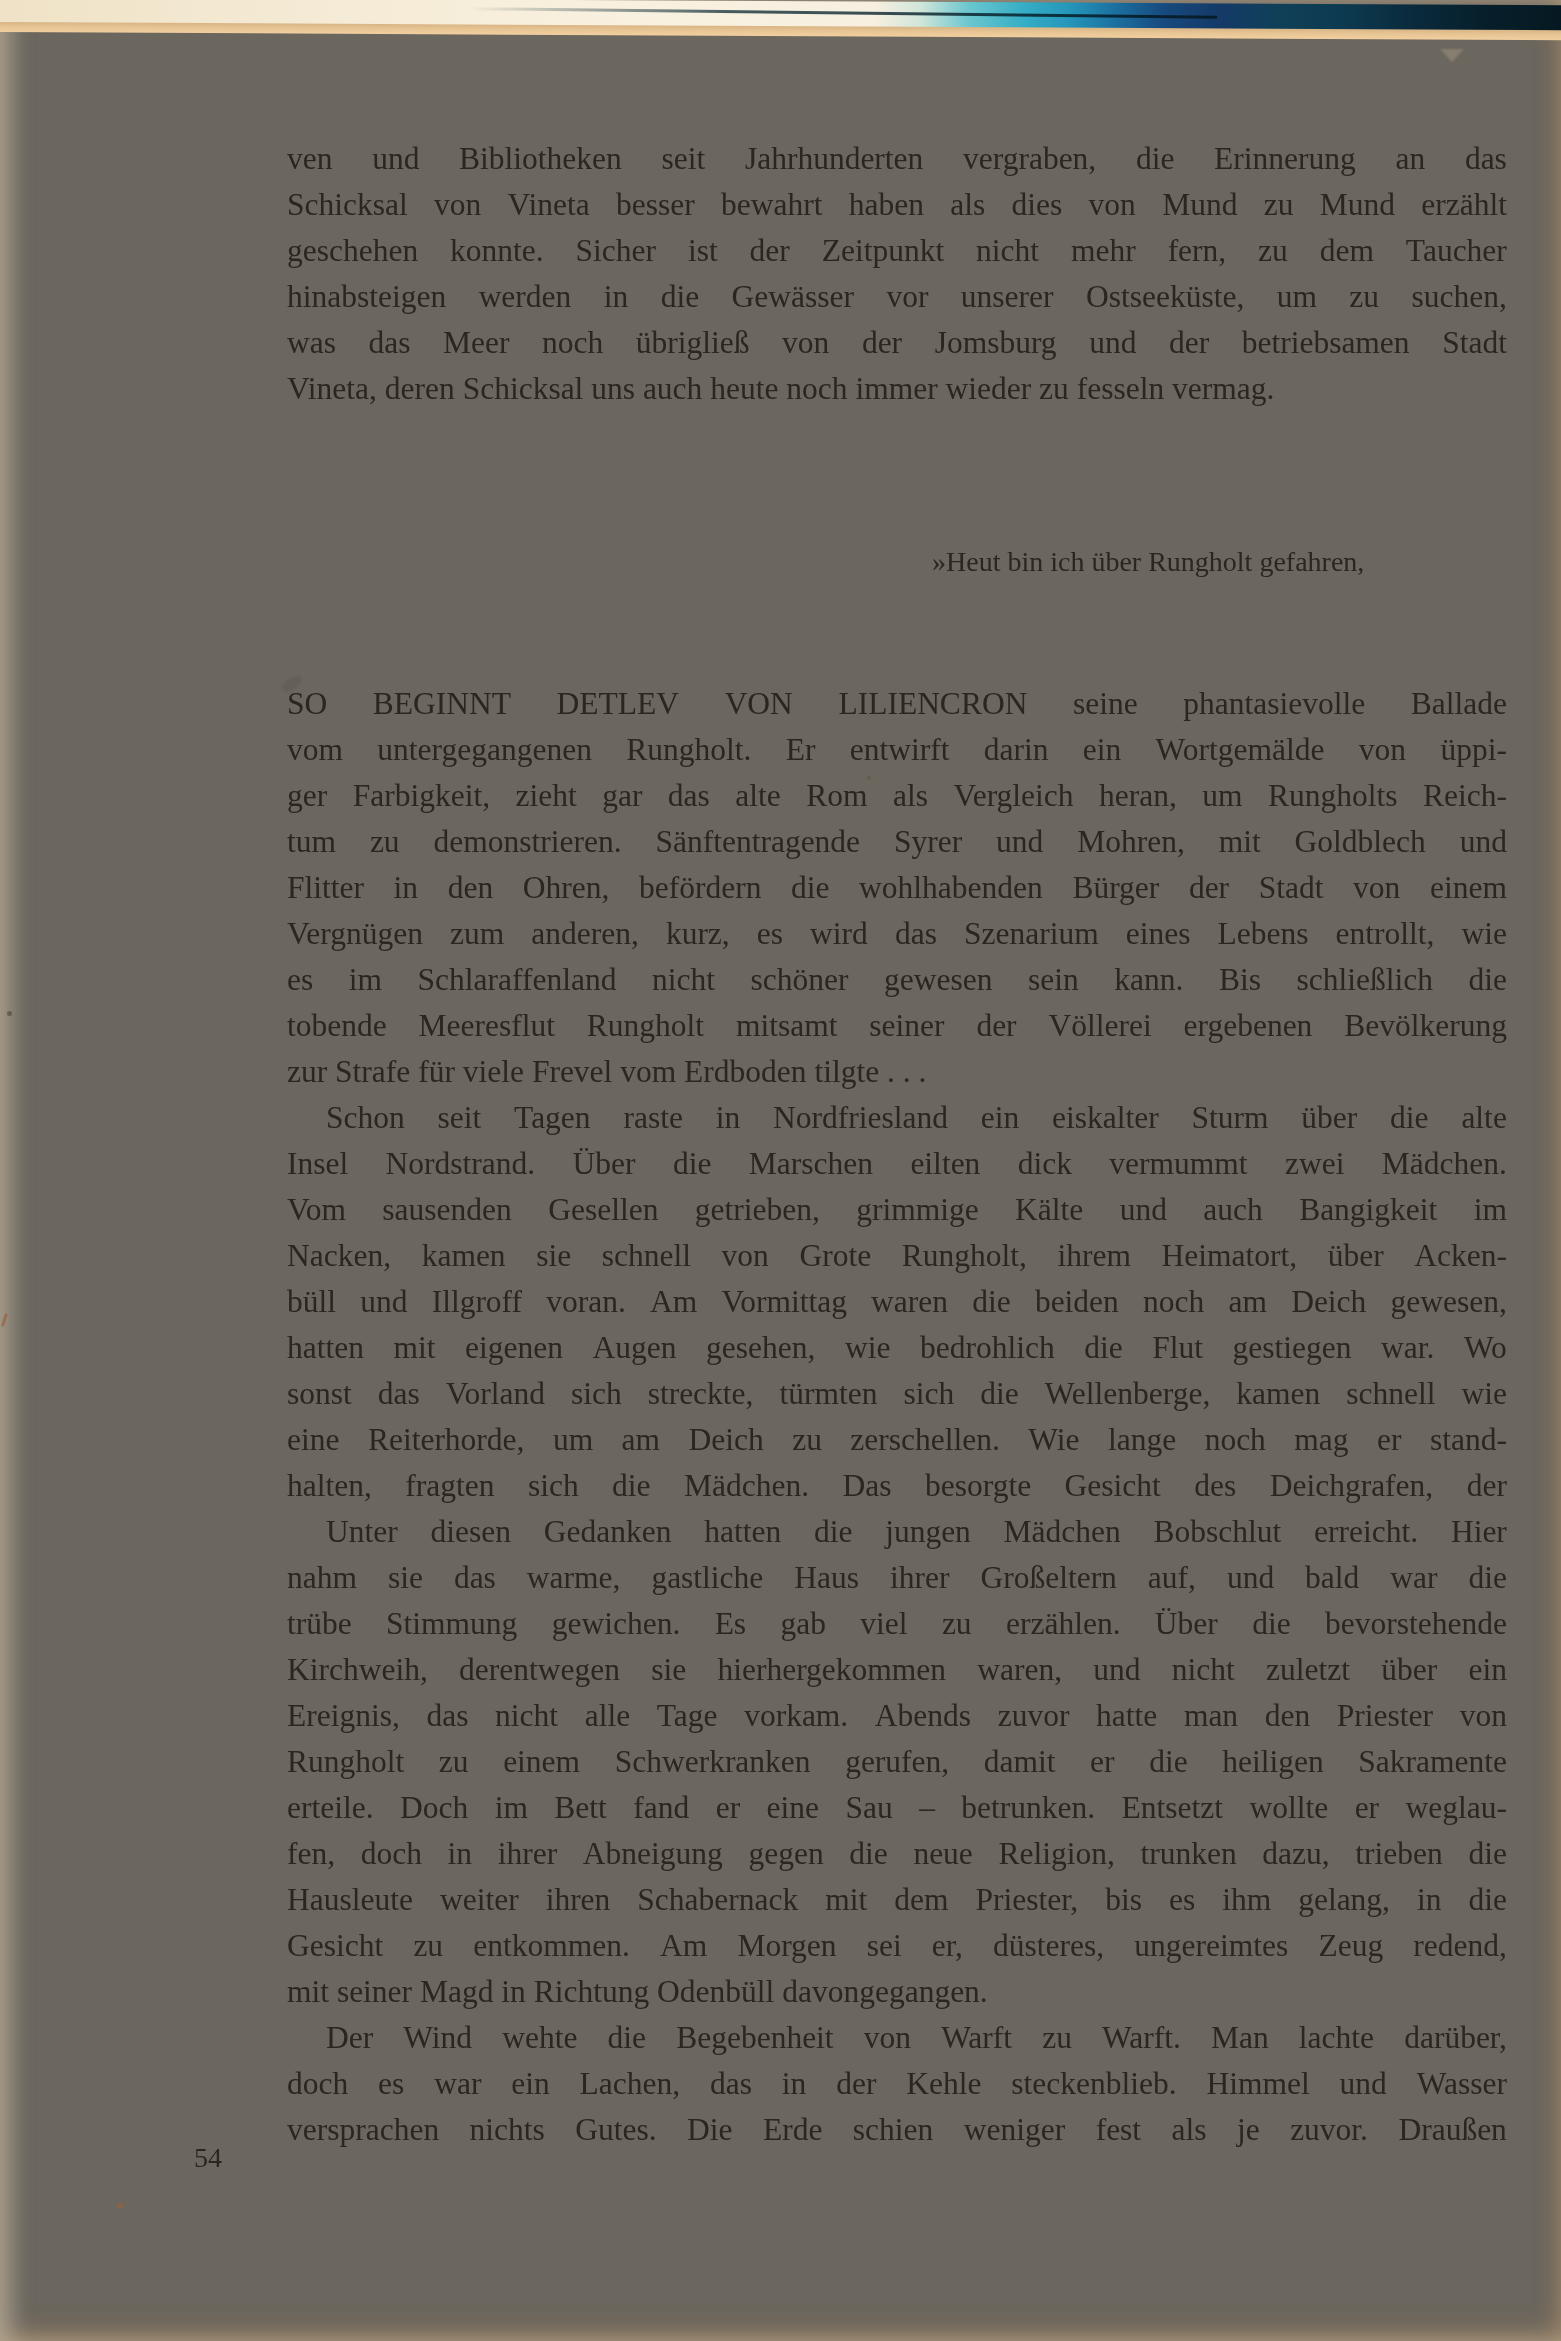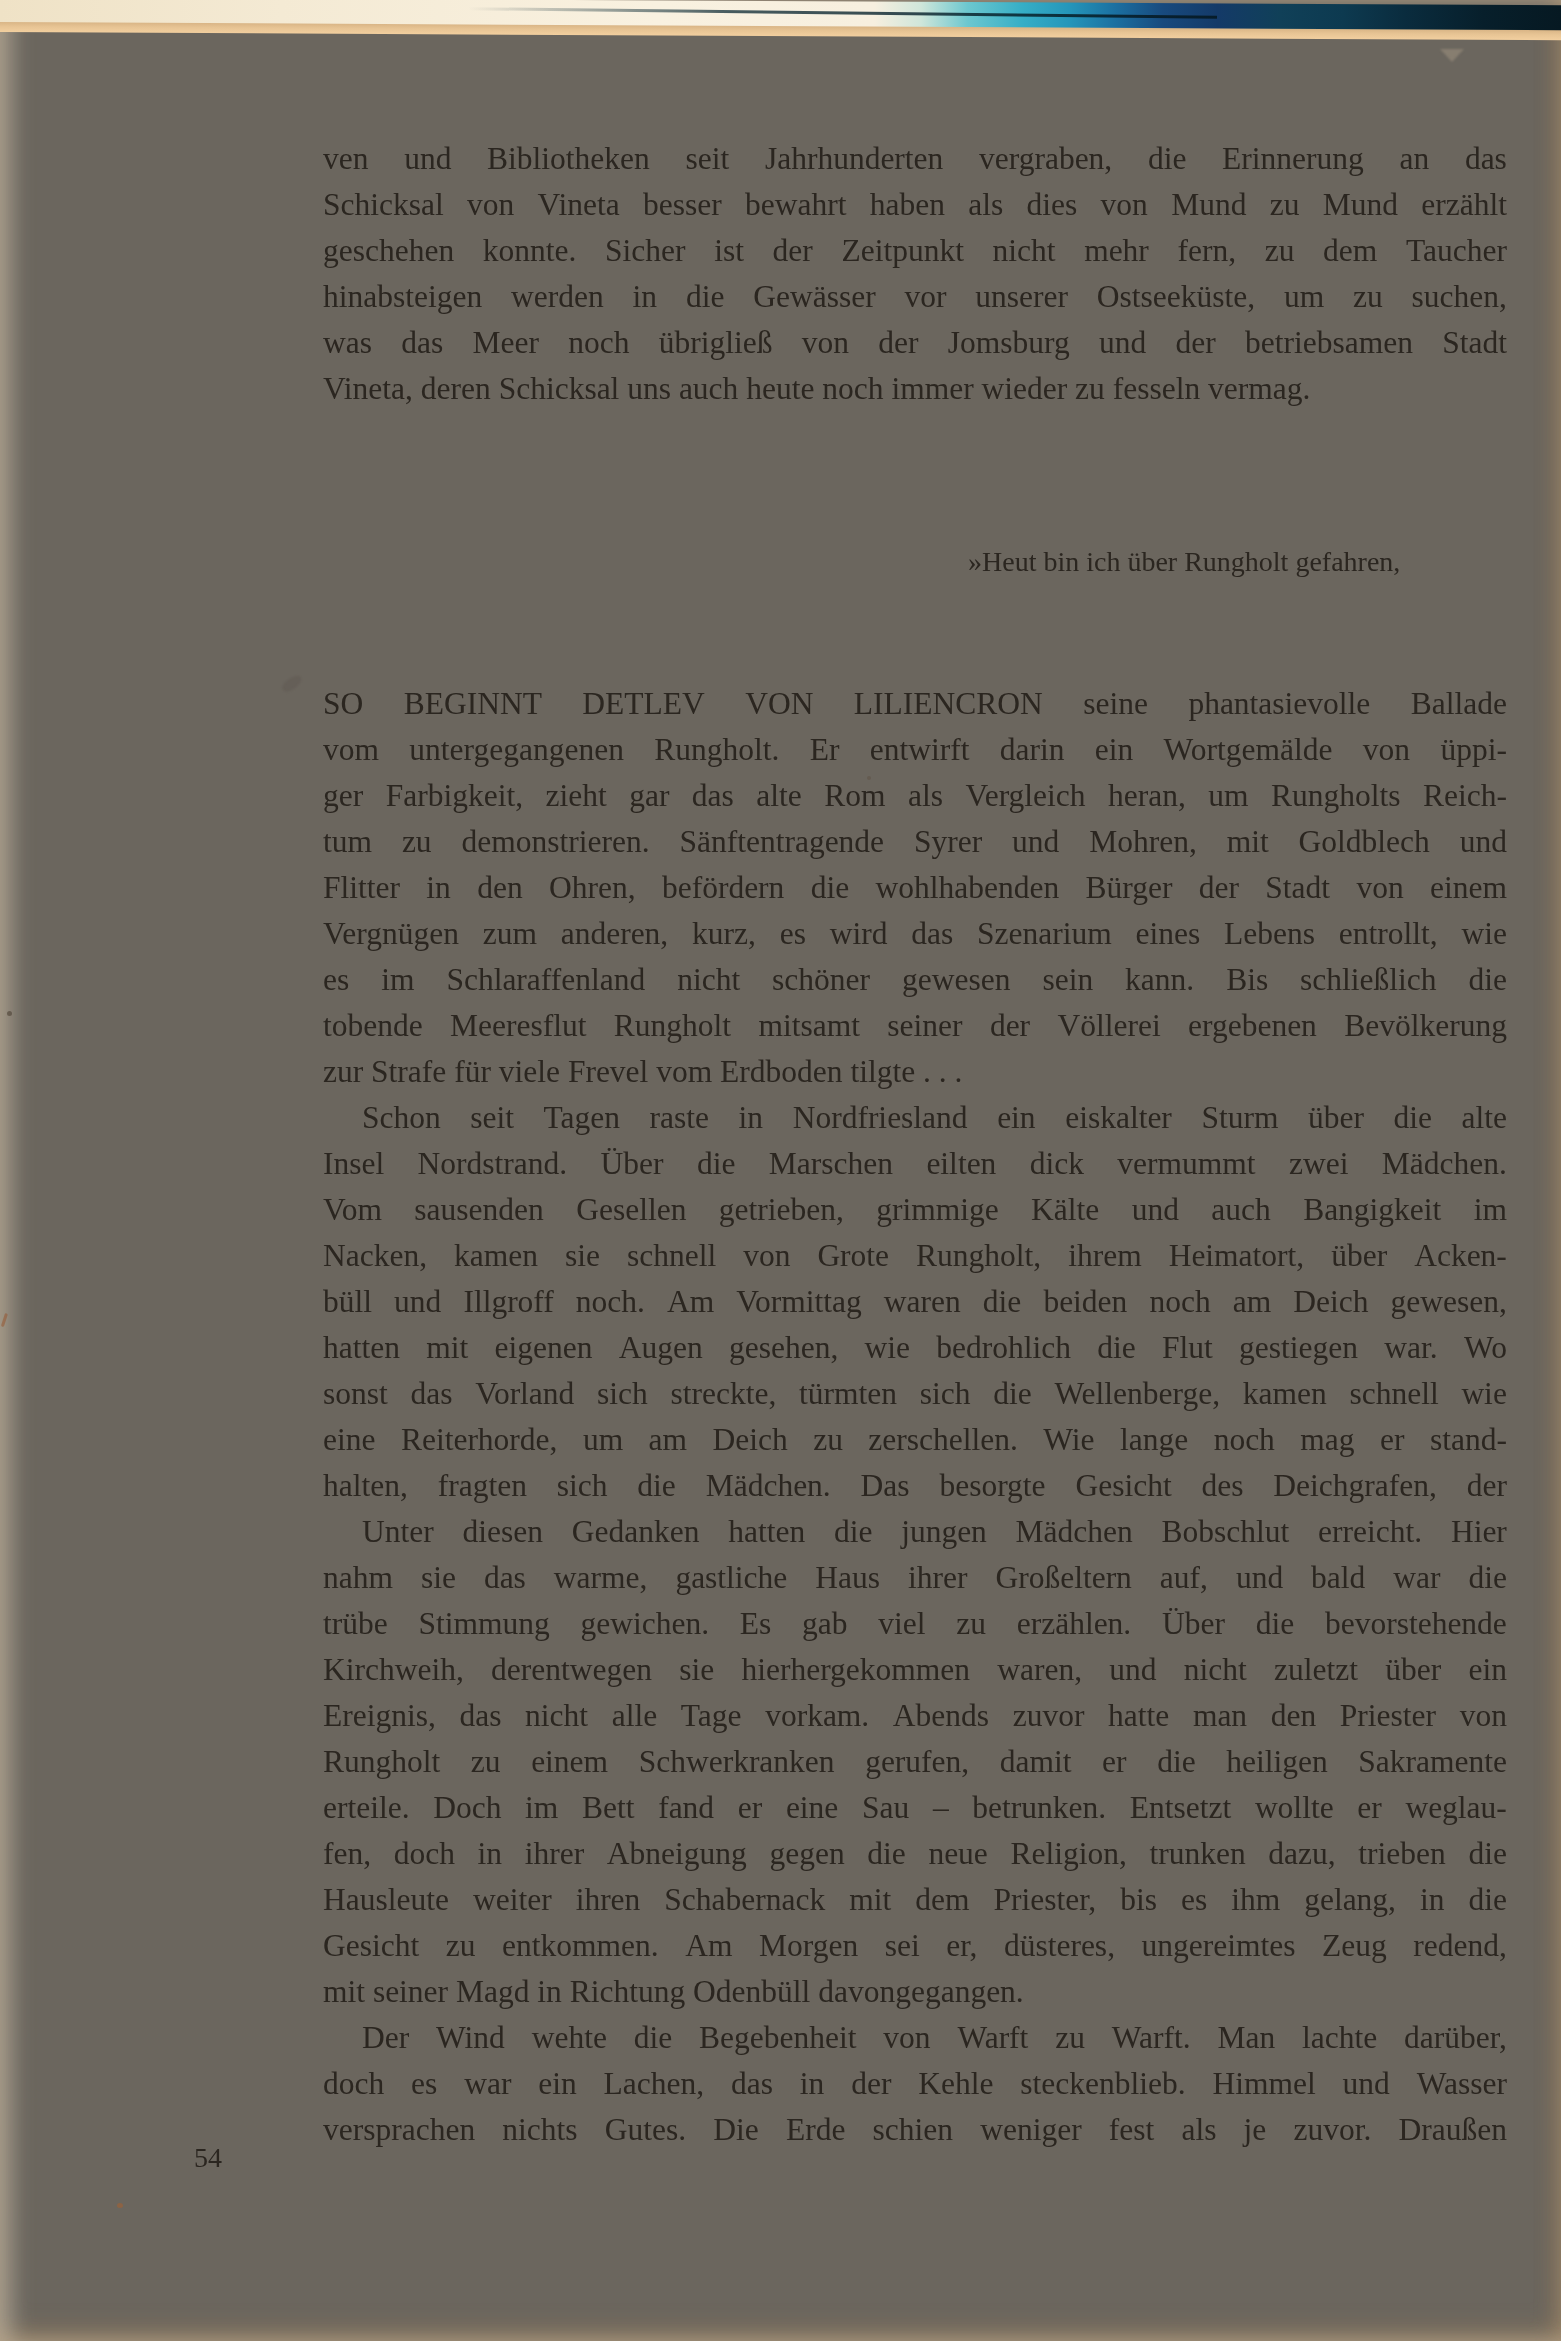--- a/index.html
+++ b/index.html
@@ -40,21 +40,21 @@
     background:linear-gradient(180deg, #d9b586 0%, #e7c family 0,#e7c494 45%, #f2cf9f 100%);
     background:linear-gradient(180deg, #d9b586 0%, #e7c494 45%, #f2cf9f 100%);
   }
   
   .textblock{position:absolute;left:287px;width:1220px;font-size:31.5px;}
   .block1{top:136px;}
   .block2{top:681px;}
   .block1 .line{height:46px;line-height:46px;}
   .block2 .line{height:46px;line-height:46px;}
   .para{margin:0;}
-  .line{white-space:nowrap;margin-left:36px;}
+  .line{white-space:nowrap;}
   .line.just{display:flex;justify-content:space-between;}
   .line.indent{padding-left:39px;text-align:right;}
   .epigraph{
     position:absolute;left:932px;top:541px;
     font-size:28px;line-height:41px;
   }
   .page-number{
     position:absolute;left:194px;top:2135px;
     font-size:28px;line-height:46px;
   }
@@ -327,21 +327,21 @@
           <span>Rungholt,</span>
           <span>ihrem</span>
           <span>Heimatort,</span>
           <span>über</span>
           <span>Acken-</span>
         </div>
         <div class="line just">
           <span>büll</span>
           <span>und</span>
           <span>Illgroff</span>
-          <span>noch.</span>
+          <span>voran.</span>
           <span>Am</span>
           <span>Vormittag</span>
           <span>waren</span>
           <span>die</span>
           <span>beiden</span>
           <span>noch</span>
           <span>am</span>
           <span>Deich</span>
           <span>gewesen,</span>
         </div>

